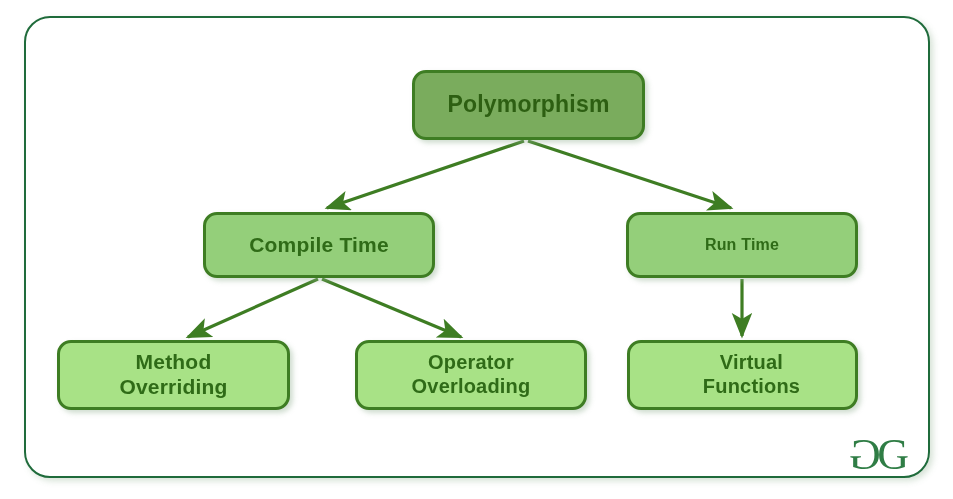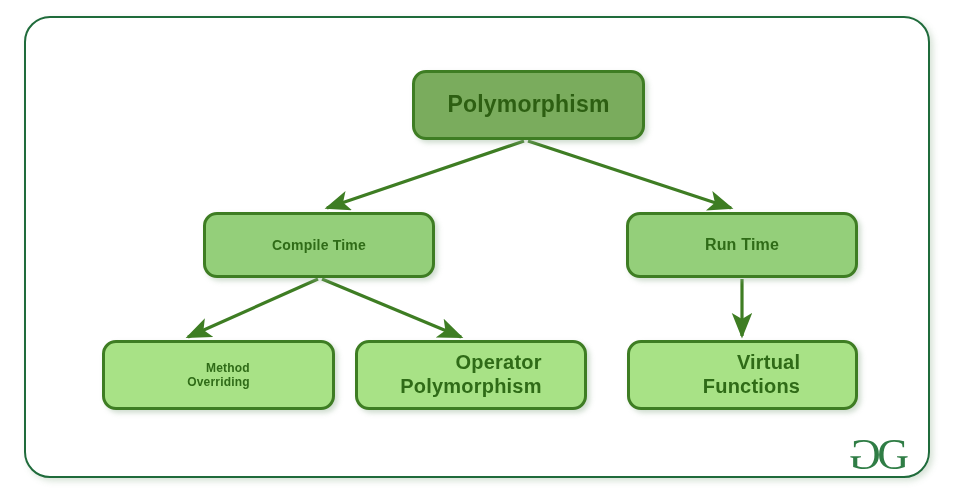--- a/index.html
+++ b/index.html
@@ -62,39 +62,37 @@
   }
   .node-mid {
     background: #94cf7a;
   }
   .node-leaf {
     background: #a8e286;
   }
   .node-label {
     display: block;
     white-space: pre-line;
-    text-align: right;
   }
   
   #node-polymorphism {
     left: 412px; top: 70px; width: 233px; height: 70px;
     font-size: 23px;
   }
   #node-compile-time {
     left: 203px; top: 212px; width: 232px; height: 66px;
-    font-size: 14px;
+    font-size: 21px;
   }
   #node-run-time {
     left: 626px; top: 212px; width: 232px; height: 66px;
     font-size: 16px;
   }
   #node-method-overriding {
     left: 57px; top: 340px; width: 233px; height: 70px;
-    font-size: 12px;
-    margin-left: 45px;
+    font-size: 21px;
   }
   #node-operator-overloading {
     left: 355px; top: 340px; width: 232px; height: 70px;
     font-size: 20px;
   }
   #node-virtual-functions {
     left: 627px; top: 340px; width: 231px; height: 70px;
     font-size: 20px;
     padding-left: 18px;
   }
@@ -157,21 +155,21 @@
     <span class="node-label">Run Time</span>
   </div>
 
   <div class="node node-leaf" id="node-method-overriding">
     <span class="node-label">Method
 Overriding</span>
   </div>
 
   <div class="node node-leaf" id="node-operator-overloading">
     <span class="node-label">Operator
-Polymorphism</span>
+Overloading</span>
   </div>
 
   <div class="node node-leaf" id="node-virtual-functions">
     <span class="node-label">Virtual
 Functions</span>
   </div>
 
   <div class="logo">
     <span class="g-left">G</span>
     <span class="g-right">G</span>

